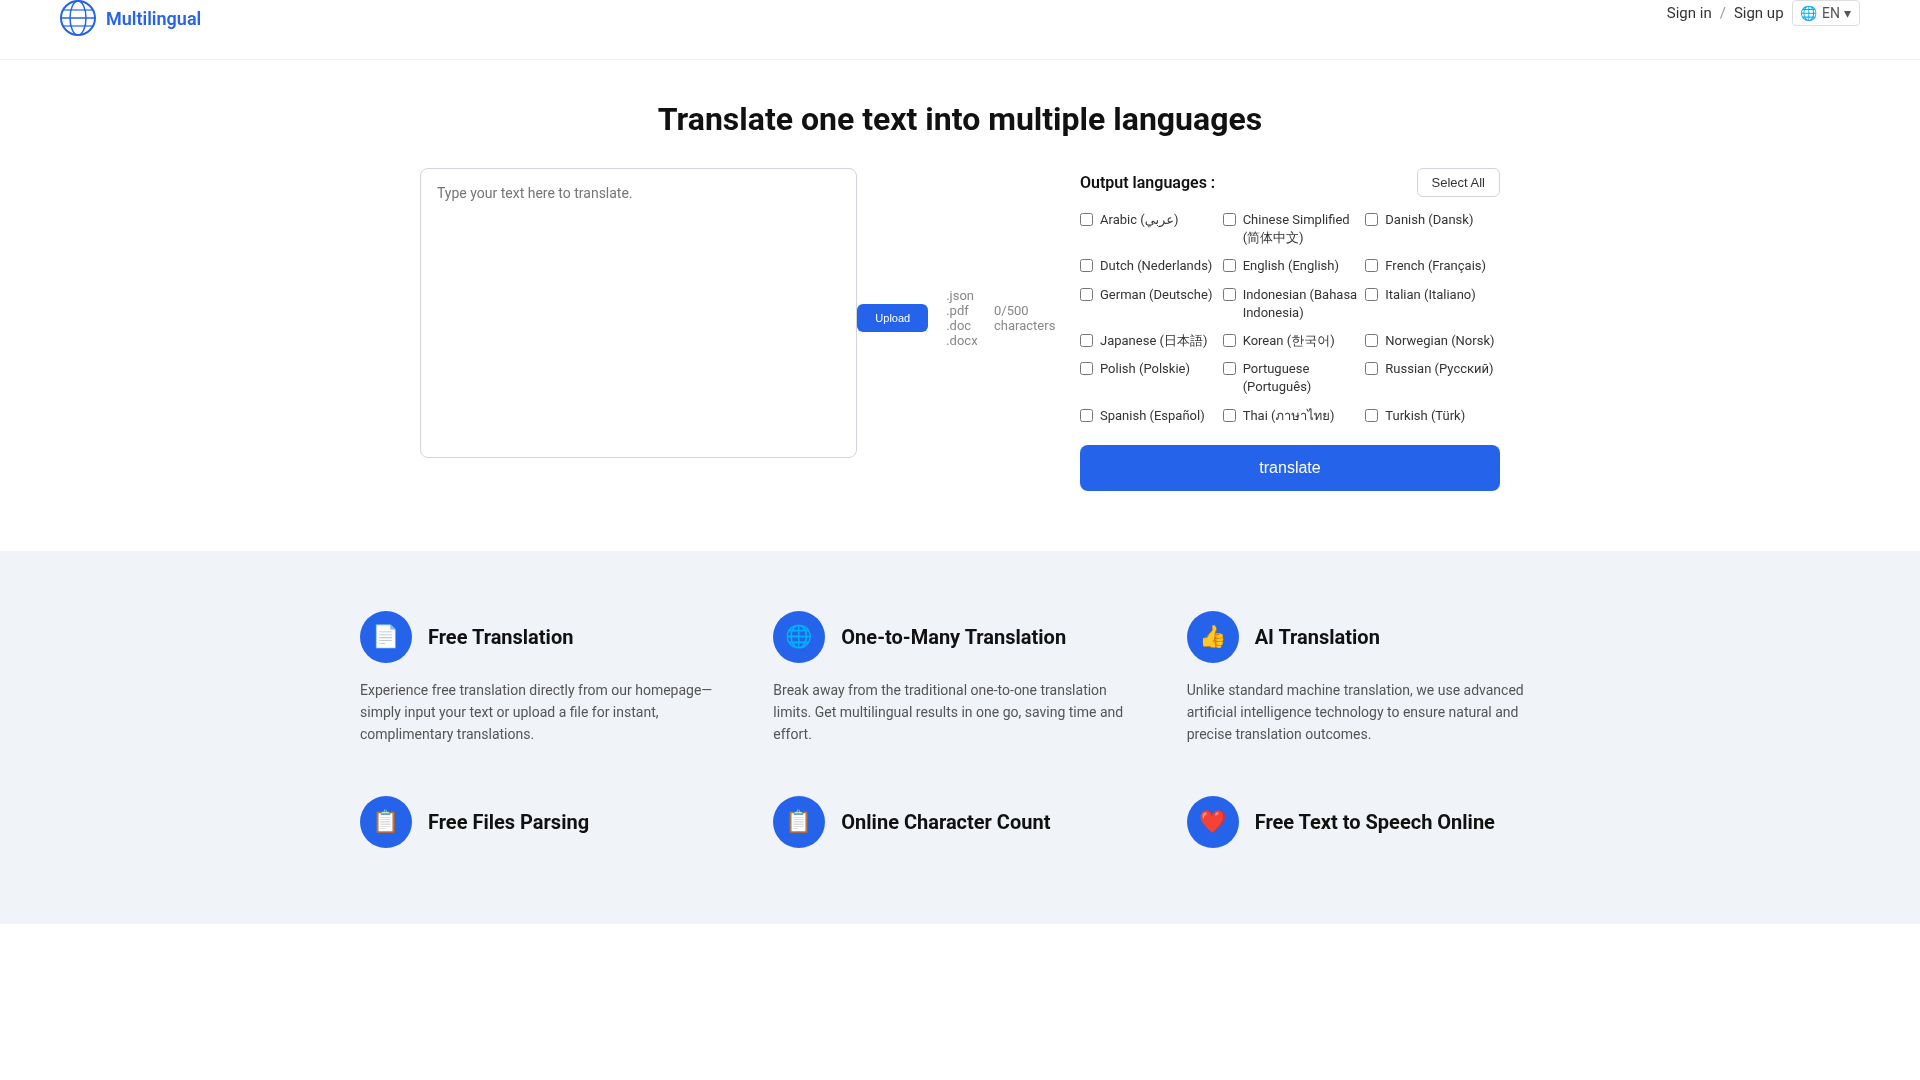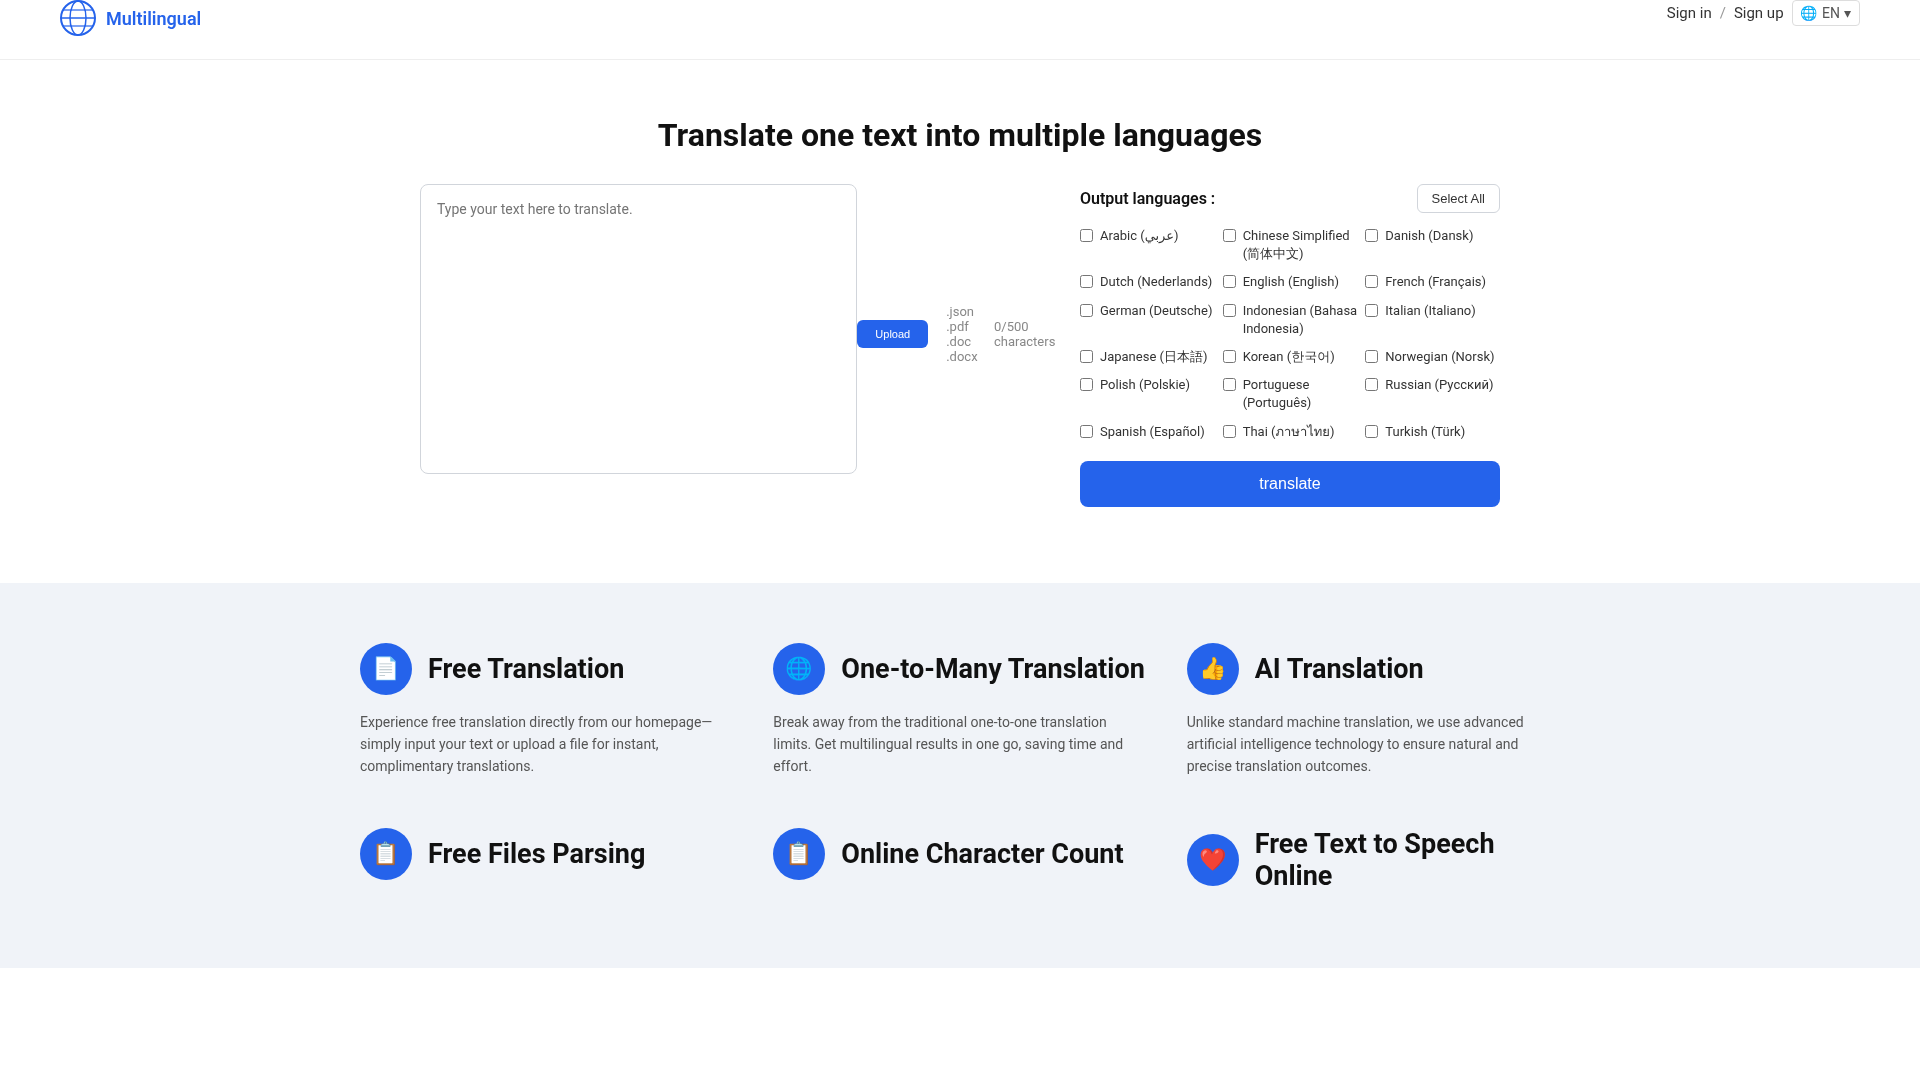--- a/index.html
+++ b/index.html
@@ -45,21 +45,21 @@
       padding: 4px 8px;
       border: 1px solid #ddd;
       border-radius: 4px;
       font-size: 14px;
     }
 
     
     .main-section {
       padding: 40px 60px 60px;
       max-width: 1200px;
-      margin: 16px auto;
+      margin: 0 auto;
     }
     .page-title {
       text-align: center;
       font-size: 32px;
       font-weight: 700;
       margin-bottom: 30px;
       color: #111;
     }
 
     .translator-area {
@@ -201,23 +201,24 @@
       border-radius: 50%;
       background: #2563eb;
       display: flex;
       align-items: center;
       justify-content: center;
       flex-shrink: 0;
       font-size: 22px;
       color: #fff;
     }
     .feature-title {
-      font-size: 27px;
+      font-size: 20px;
       font-weight: 700;
       color: #111;
+      text-align: right;
     }
     .feature-desc {
       font-size: 14px;
       color: #555;
       line-height: 1.6;
     }
   </style>
 </head>
 <body>
 

